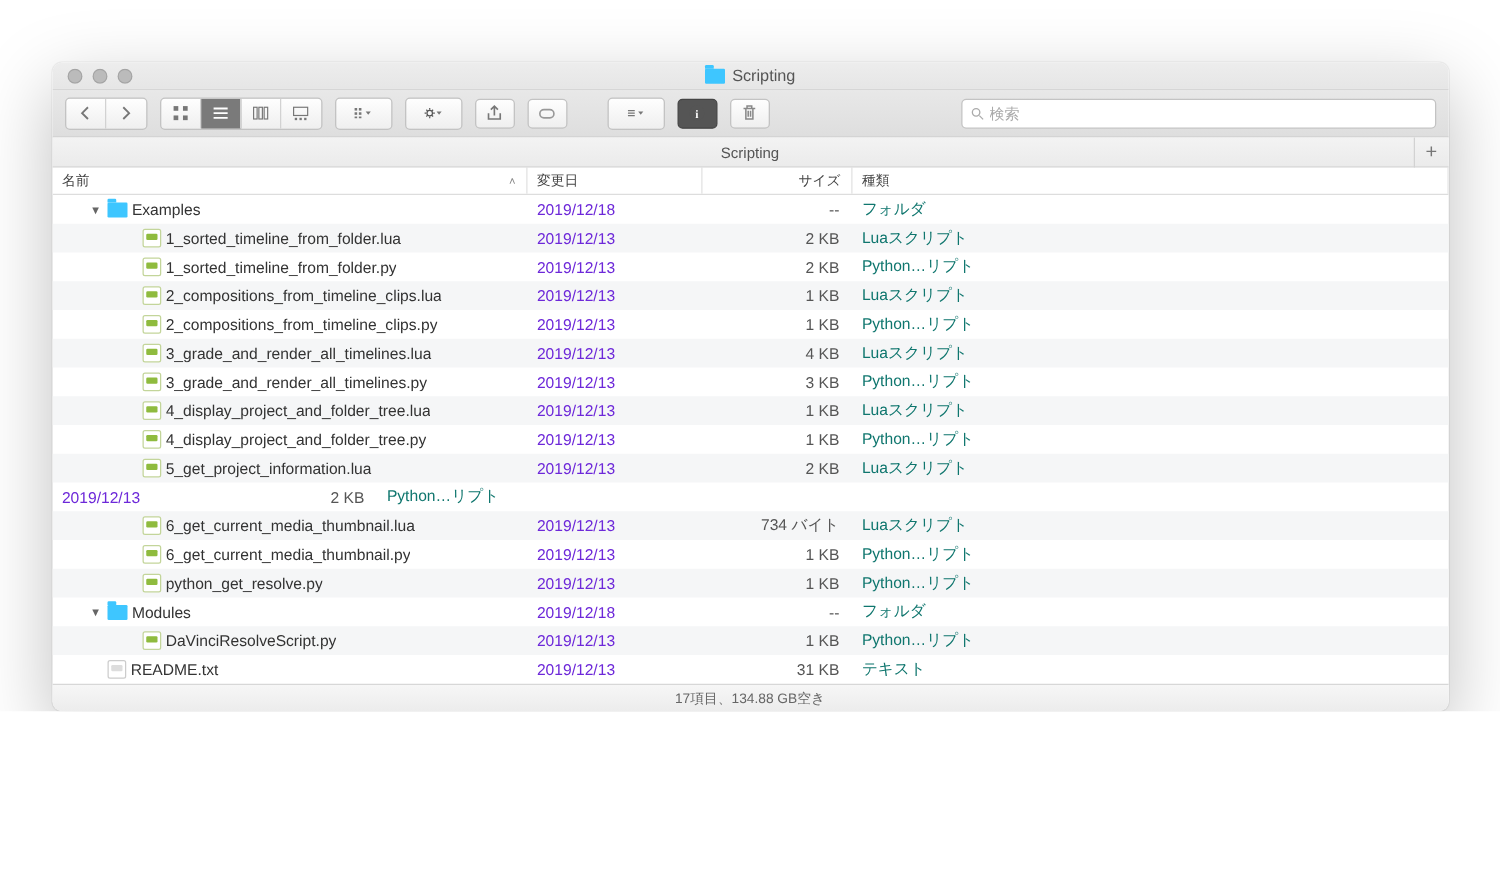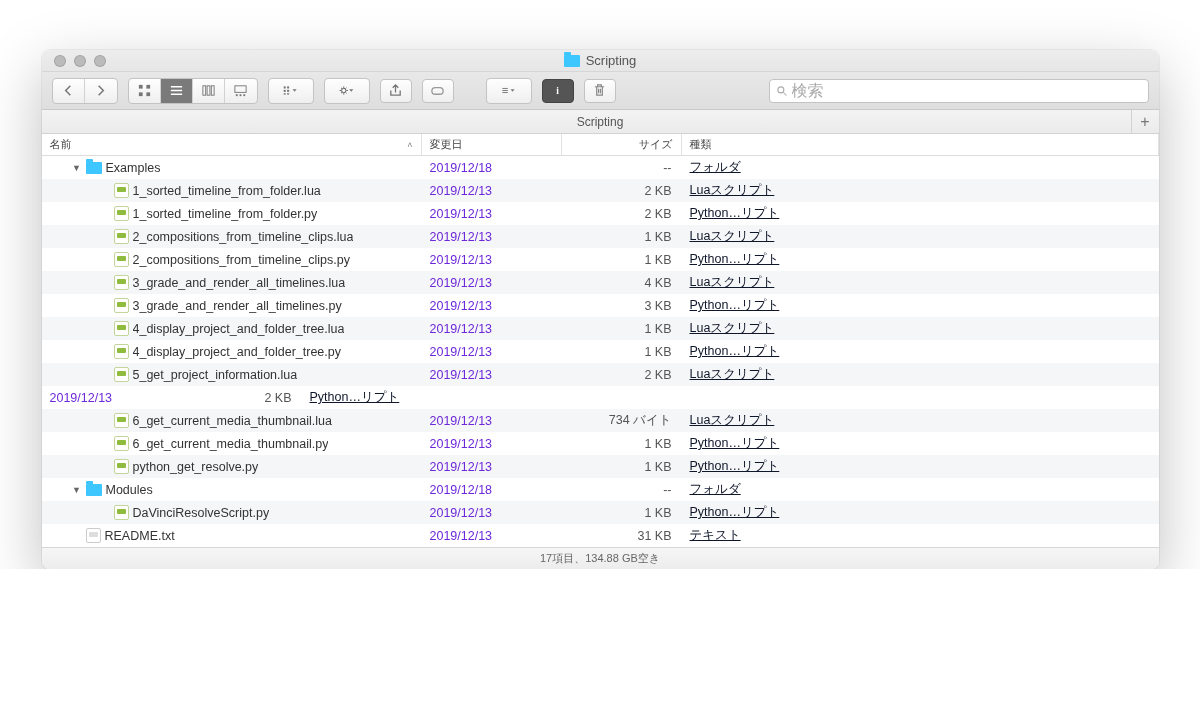--- a/index.html
+++ b/index.html
@@ -61,21 +61,21 @@
   .btn:last-child { border-right: none; }
   .btn.active { background: #7a7a7a; color: #fff; }
   .btn.single { border-radius: 4px; border: 1px solid #c3c3c3; background: linear-gradient(#fefefe,#efefef); }
   .btn svg { width: 15px; height: 15px; }
   .search {
     flex: 1; max-width: 380px; margin-left: auto;
     height: 24px; border: 1px solid #c3c3c3; border-radius: 4px;
     background: #fff; display: flex; align-items: center; padding: 0 6px; gap: 4px;
   }
   .search input {
-    border: none; outline: none; font-size: 16px; flex: 1; color: #404040; background: transparent;
+    border: none; outline: none; font-size: 12px; flex: 1; color: #404040; background: transparent;
   }
   .search input::placeholder { color: #aaa; }
   .mag { width: 12px; height: 12px; }
   .pathbar {
     height: 24px; background: linear-gradient(#f3f3f3,#ebebeb);
     border-bottom: 1px solid #d2d2d2; display: flex; align-items: center;
     font-size: 12px; color: #555; position: relative;
     justify-content: center;
   }
   .pathbar .add {
@@ -96,21 +96,21 @@
   .col-kind { flex: 1; }
   .sort-arrow { color: #888; font-size: 9px; }
   .filelist { font-size: 12.5px; color: #333; }
   .row {
     display: flex; height: 23px; align-items: center;
   }
   .row:nth-child(even) { background: #f5f6f7; }
   .cell-name { width: 380px; display: flex; align-items: center; padding-left: 6px; gap: 4px; }
   .cell-date { width: 140px; padding-left: 8px; color: #6d28d9; }
   .cell-size { width: 120px; text-align: right; padding-right: 10px; color: #555; }
-  .cell-kind { flex: 1; padding-left: 8px; color: #0f172a; text-decoration: underline; }
+  .cell-kind { flex: 1; padding-left: 8px; color: #0f766e; }
   .disclosure { width: 10px; font-size: 9px; color: #666; text-align: center; }
   .file-icon {
     width: 15px; height: 15px; flex-shrink: 0;
     background: #fff; border: 1px solid #c3d59a; border-radius: 2px; position: relative;
   }
   .file-icon::after {
     content: ""; position: absolute; left: 2px; right: 2px; top: 3px; height: 5px;
     background: #8fbb3e; border-radius: 1px;
   }
   .file-icon.txt { border-color: #ccc; }

